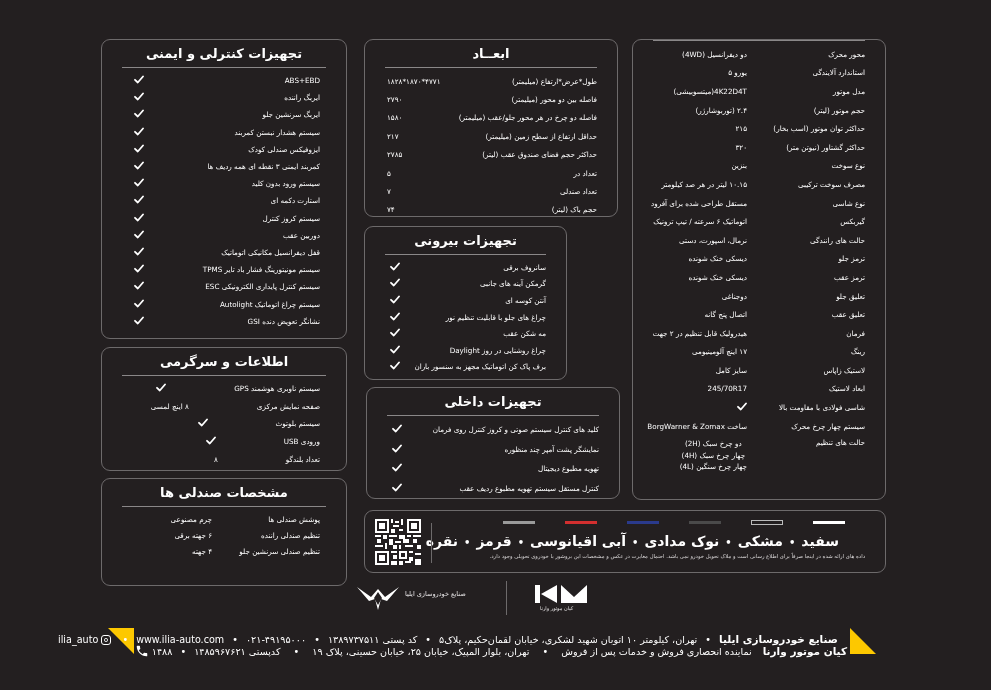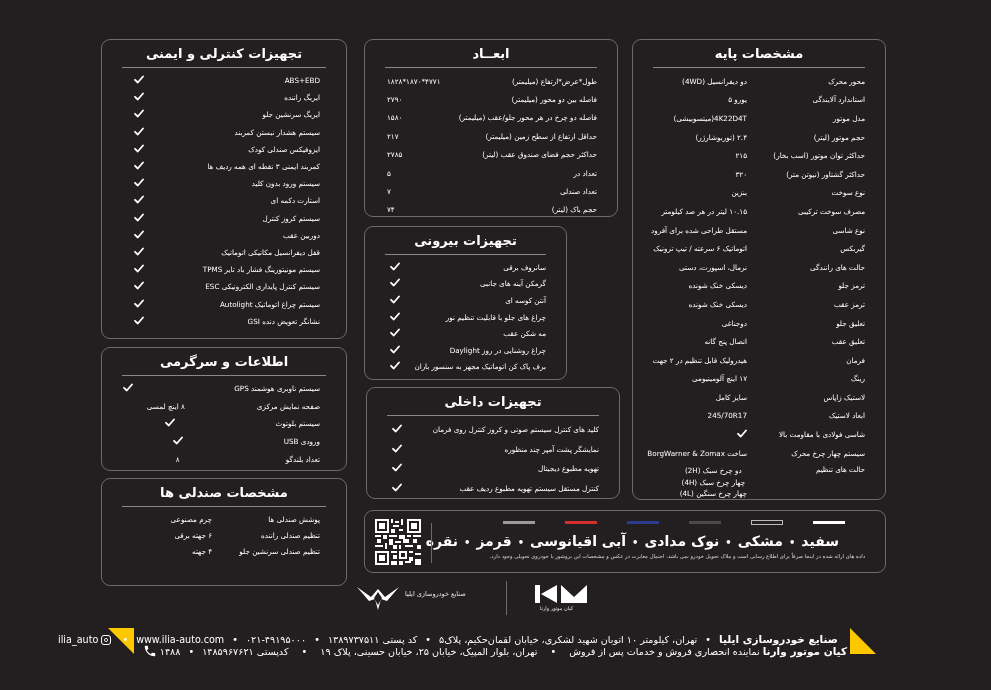--- a/index.html
+++ b/index.html
@@ -59,21 +59,21 @@
 
   
   #p-safe { left: 101px; top: 39px; width: 246px; height: 300px; }
   #p-safe .rows { padding: 0 26px 0 33px; }
   #p-safe .row { height: 17.2px; }
 
   
   #p-info { left: 101px; top: 347px; width: 246px; height: 124px; }
   #p-info .rows { padding: 0 26px 0 0; }
   #p-info .row { height: 17.6px; }
-  #p-info .row .v { width: 60px; margin-right: 50px; text-align: left; }
+  #p-info .row .v { width: 60px; margin-right: 68px; text-align: right; }
 
   
   #p-seat { left: 101px; top: 478px; width: 246px; height: 108px; }
   #p-seat .rows { padding: 0 26px 0 0; }
   #p-seat .row { height: 16px; }
   #p-seat .row .k { width: 108px; }
   #p-seat .row .v { margin-right: 0; }
 
   
   #p-colors { left: 364px; top: 510px; width: 522px; height: 63px; direction: rtl; }
@@ -107,21 +107,20 @@
   #f2 { right: 144px; top: 644px; }
   .tri-right { position: absolute; left: 850px; top: 628px; }
   .tri-left { position: absolute; left: 108px; top: 628px; }
   .phone-icon { display: inline-block; vertical-align: middle; margin-left: 10px; }
   .sep { margin: 0 5px; }
 </style>
 </head>
 <body>
 
 <div class="panel" id="p-base">
-  <div class="panel-title">مشخصات پایه</div>
   <div class="panel-rule"></div>
   <div class="rows">
       <div class="row">
         <span class="k">محور محرک</span>
         <span class="v">دو دیفرانسیل (4WD)</span>
       </div>
       <div class="row">
         <span class="k">استاندارد آلایندگی</span>
         <span class="v">یورو ۵</span>
       </div>
@@ -586,21 +585,21 @@
   <span>ilia_auto</span>
   <span style="display:inline-block;width:10px;height:10px;border:1.3px solid #fff;border-radius:3px;vertical-align:middle;position:relative;margin-right:3px"><span style="position:absolute;left:2px;top:2px;width:3.5px;height:3.5px;border:1px solid #fff;border-radius:50%"></span></span>
   <span class="sep">•</span>
   <span>www.ilia-auto.com</span>
   <span class="sep">•</span>
   <span>۰۲۱-۴۹۱۹۵۰۰۰</span>
 </div>
 
 <div class="footer-line" id="f2">
   <span style="font-weight:bold;font-size:10.5px">کیان موتور وارنا</span>
-  <span style="">نماینده انحصاری فروش و خدمات پس از فروش</span>
+  <span style="margin-right:8px">نماینده انحصاری فروش و خدمات پس از فروش</span>
   <span class="sep" style="margin:0 10px">•</span>
   <span>تهران، بلوار المپیک، خیابان ۲۵، خیابان حسینی، پلاک ۱۹</span>
   <span class="sep" style="margin:0 10px">•</span>
   <span>کدپستی ۱۴۸۵۹۶۷۶۲۱</span>
   <span class="sep">•</span>
   <span>۱۴۸۸</span>
   <span class="phone-icon">
     <svg width="14" height="14" viewBox="0 0 24 24">
         <path fill="#fff" d="M6.6 10.8c1.4 2.8 3.8 5.1 6.6 6.6l2.2-2.2c.3-.3.7-.4 1-.2 1.1.4 2.3.6 3.6.6.6 0 1 .4 1 1V20c0 .6-.4 1-1 1-9.4 0-17-7.6-17-17 0-.6.4-1 1-1h3.5c.6 0 1 .4 1 1 0 1.3.2 2.5.6 3.6.1.3 0 .7-.2 1L6.6 10.8z"></path>
       </svg>

